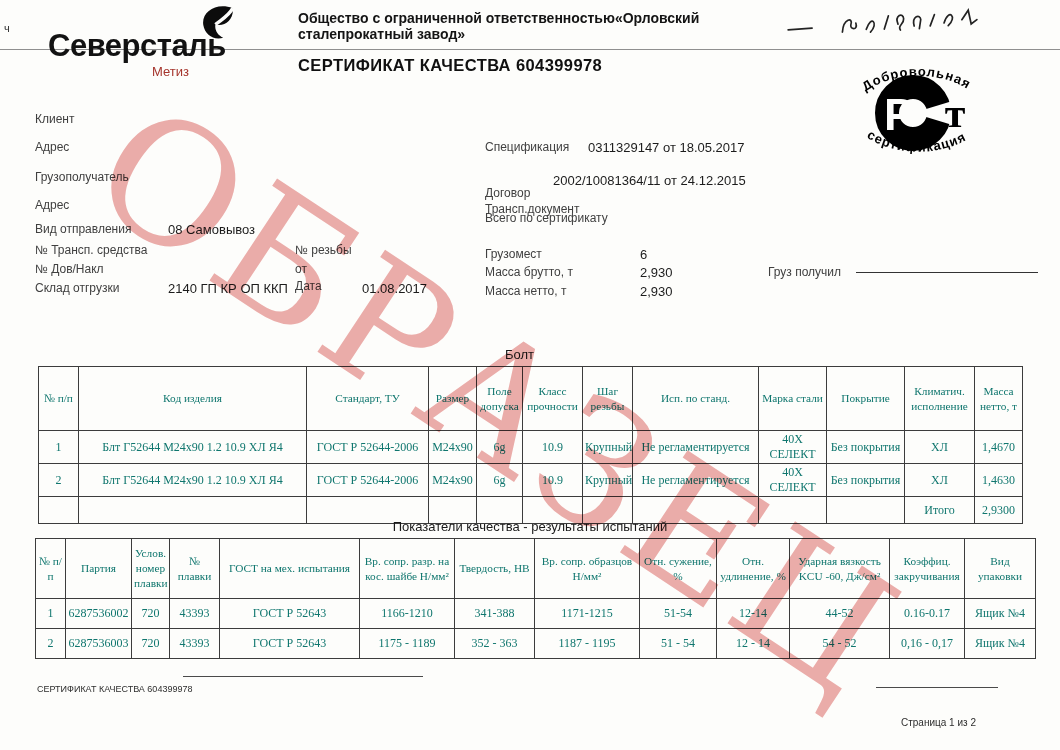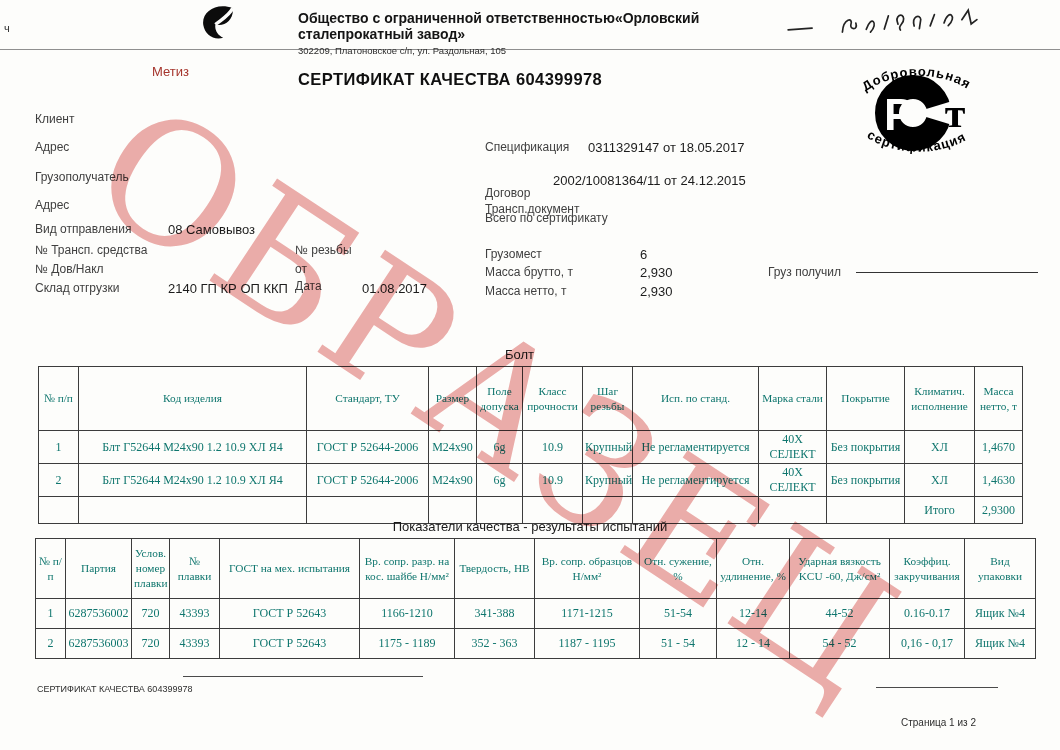--- a/index.html
+++ b/index.html
@@ -34,30 +34,30 @@
   .scanmark{font-size:11px;color:#333;}
 </style>
 </head>
 <body>
 
 <div class="page">
 
   <div class="topline"></div>
   <span class="abs scanmark" style="left:4px;top:22px;">ч</span>
 
+  <div class="abs brand" style="left:48px;top:28px;">Северсталь</div>
   <svg class="abs" style="left:198px;top:5px;" width="38" height="38" viewBox="0 0 36 36">
     <path d="M33 3 C18 -3 3 6 5 19 C6.5 28 15 34 24 31 C19 29 15.5 24 16.5 18.5 C25 21 34 14 33 3 Z" fill="#0c0c0c"></path>
     <path d="M33 3 C29 10.5 22.5 13.5 16.5 18.5" stroke="#fdfdfb" stroke-width="3.2" fill="none"></path>
   </svg>
   <div class="abs brand-sub" style="left:152px;top:64px;">Метиз</div>
 
   <div class="abs" style="left:298px;top:10px;width:470px;">
     <div class="company">Общество с ограниченной ответственностью«Орловский</div>
     <div class="company">сталепрокатный завод»</div>
-    <div class="addr">302209, Платоновское с/п, ул. Раздольная, 105</div>
     <div class="cert-title" style="margin-top:14px;">СЕРТИФИКАТ КАЧЕСТВА 604399978</div>
   </div>
 
   <svg class="abs" style="left:780px;top:6px;" width="235" height="36" viewBox="0 0 235 36">
     <g stroke="#232323" stroke-width="1.7" fill="none" stroke-linecap="round" transform="rotate(-4 120 18)">
       <path d="M8 16 h24"></path>
       <path d="M62 22 C64 8 74 8 71 15 C69 20 78 22 76 14"></path>
       <path d="M86 21 C92 6 99 16 90 24"></path>
       <path d="M104 22 L109 9"></path>
       <path d="M118 18 C115 9 124 6 124 13 C124 19 117 19 120 24"></path>

